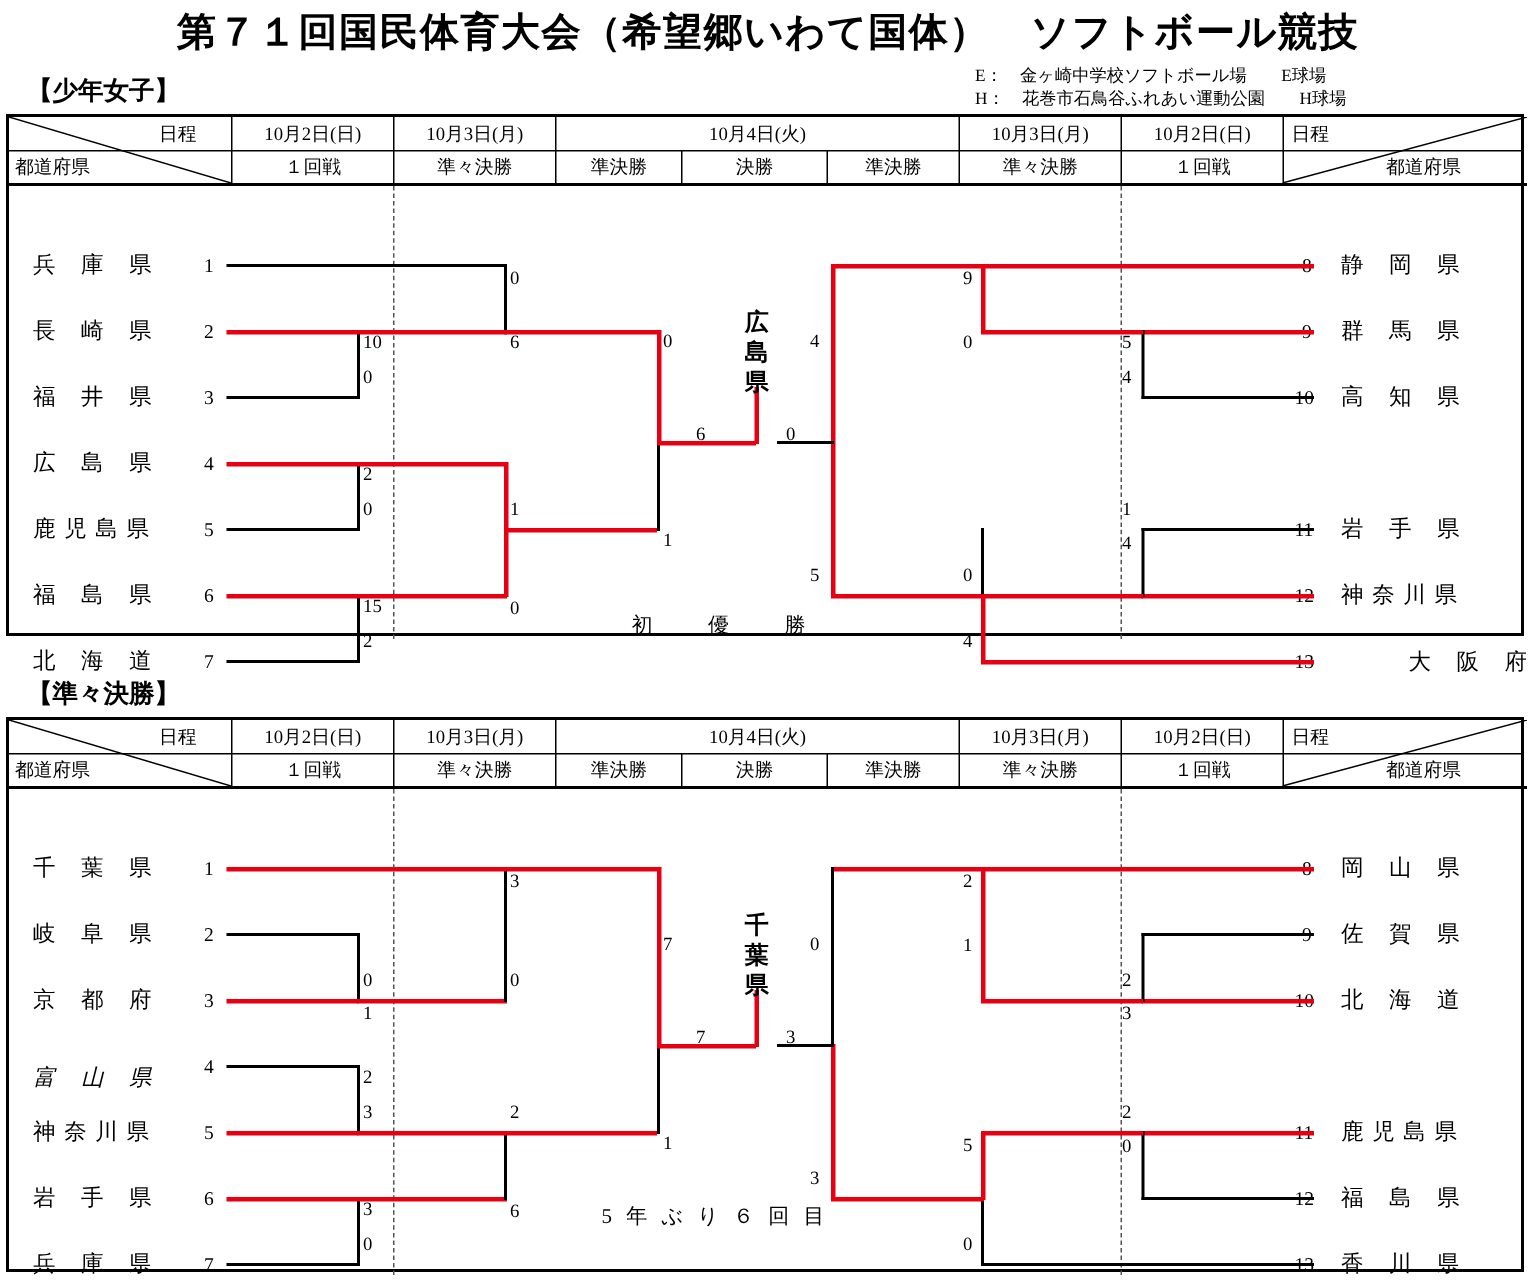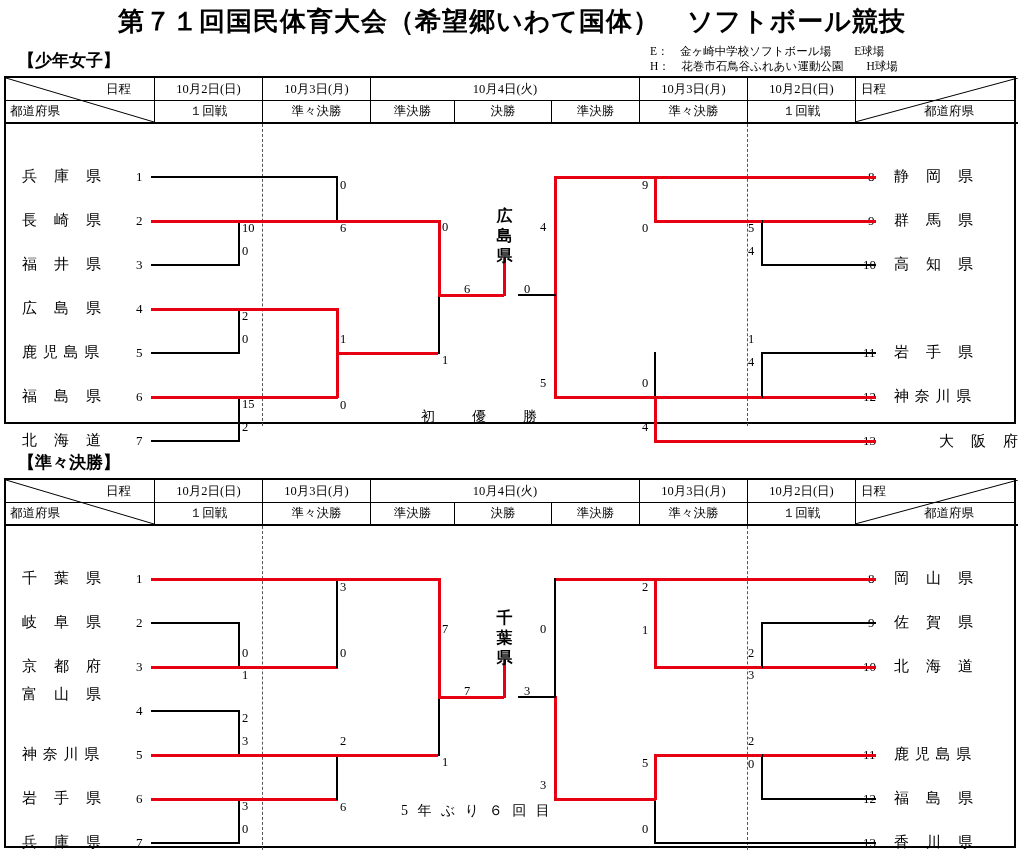--- a/index.html
+++ b/index.html
@@ -315,21 +315,21 @@
 
     <div class="dashline" style="left:256px; top:46px; height:324px;"></div>
     <div class="dashline" style="left:741px; top:46px; height:324px;"></div>
 
     <div class="teamname" style="left:16px; top:89px;">千　葉　県</div>
     <div class="seed" style="left:130px; top:91px;">1</div>
     <div class="teamname" style="left:16px; top:133px;">岐　阜　県</div>
     <div class="seed" style="left:130px; top:135px;">2</div>
     <div class="teamname" style="left:16px; top:177px;">京　都　府</div>
     <div class="seed" style="left:130px; top:179px;">3</div>
-    <div class="teamname" style="left:16px; top:205px;">富　山　県</div>
+    <div class="teamname" style="left:16px; top:229px;font-style:italic;">富　山　県</div>
     <div class="seed" style="left:130px; top:223px;">4</div>
     <div class="teamname" style="left:16px; top:265px;">神 奈 川 県</div>
     <div class="seed" style="left:130px; top:267px;">5</div>
     <div class="teamname" style="left:16px; top:309px;">岩　手　県</div>
     <div class="seed" style="left:130px; top:311px;">6</div>
     <div class="teamname" style="left:16px; top:353px;">兵　庫　県</div>
     <div class="seed" style="left:130px; top:355px;">7</div>
 
     <div class="teamname" style="left:888px; top:89px;">岡　山　県</div>
     <div class="seed" style="left:862px; top:91px;">8</div>

